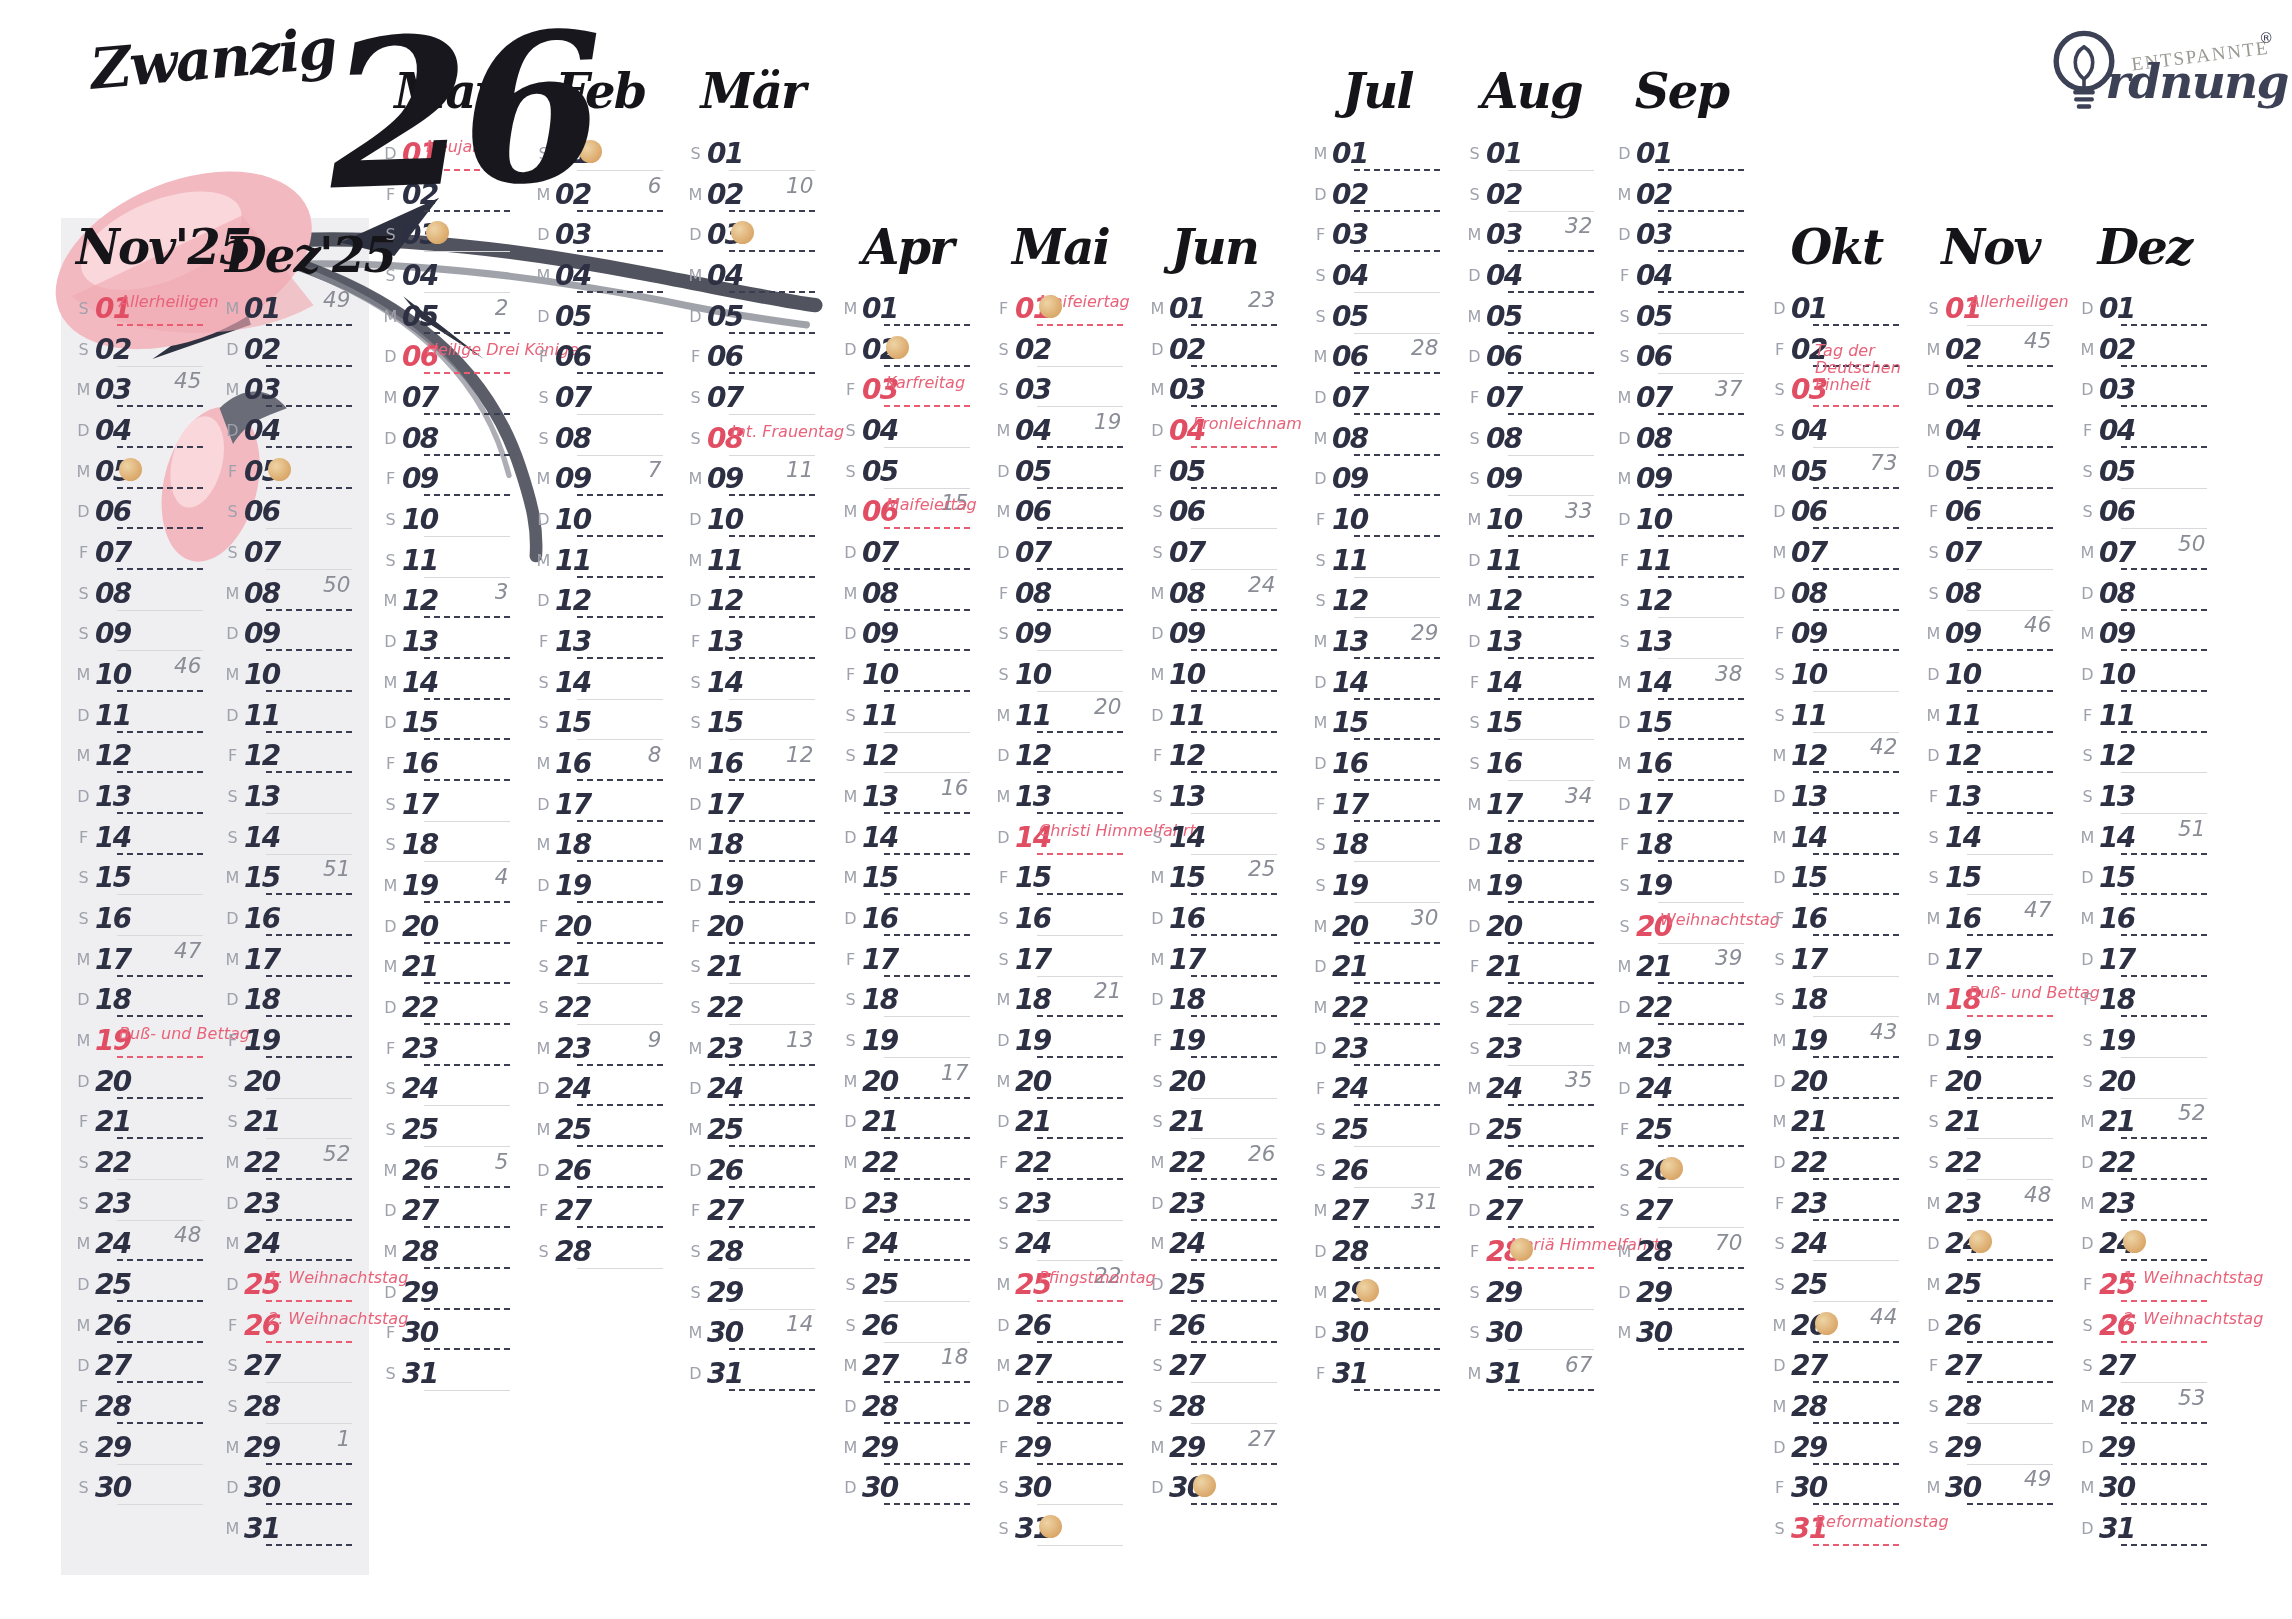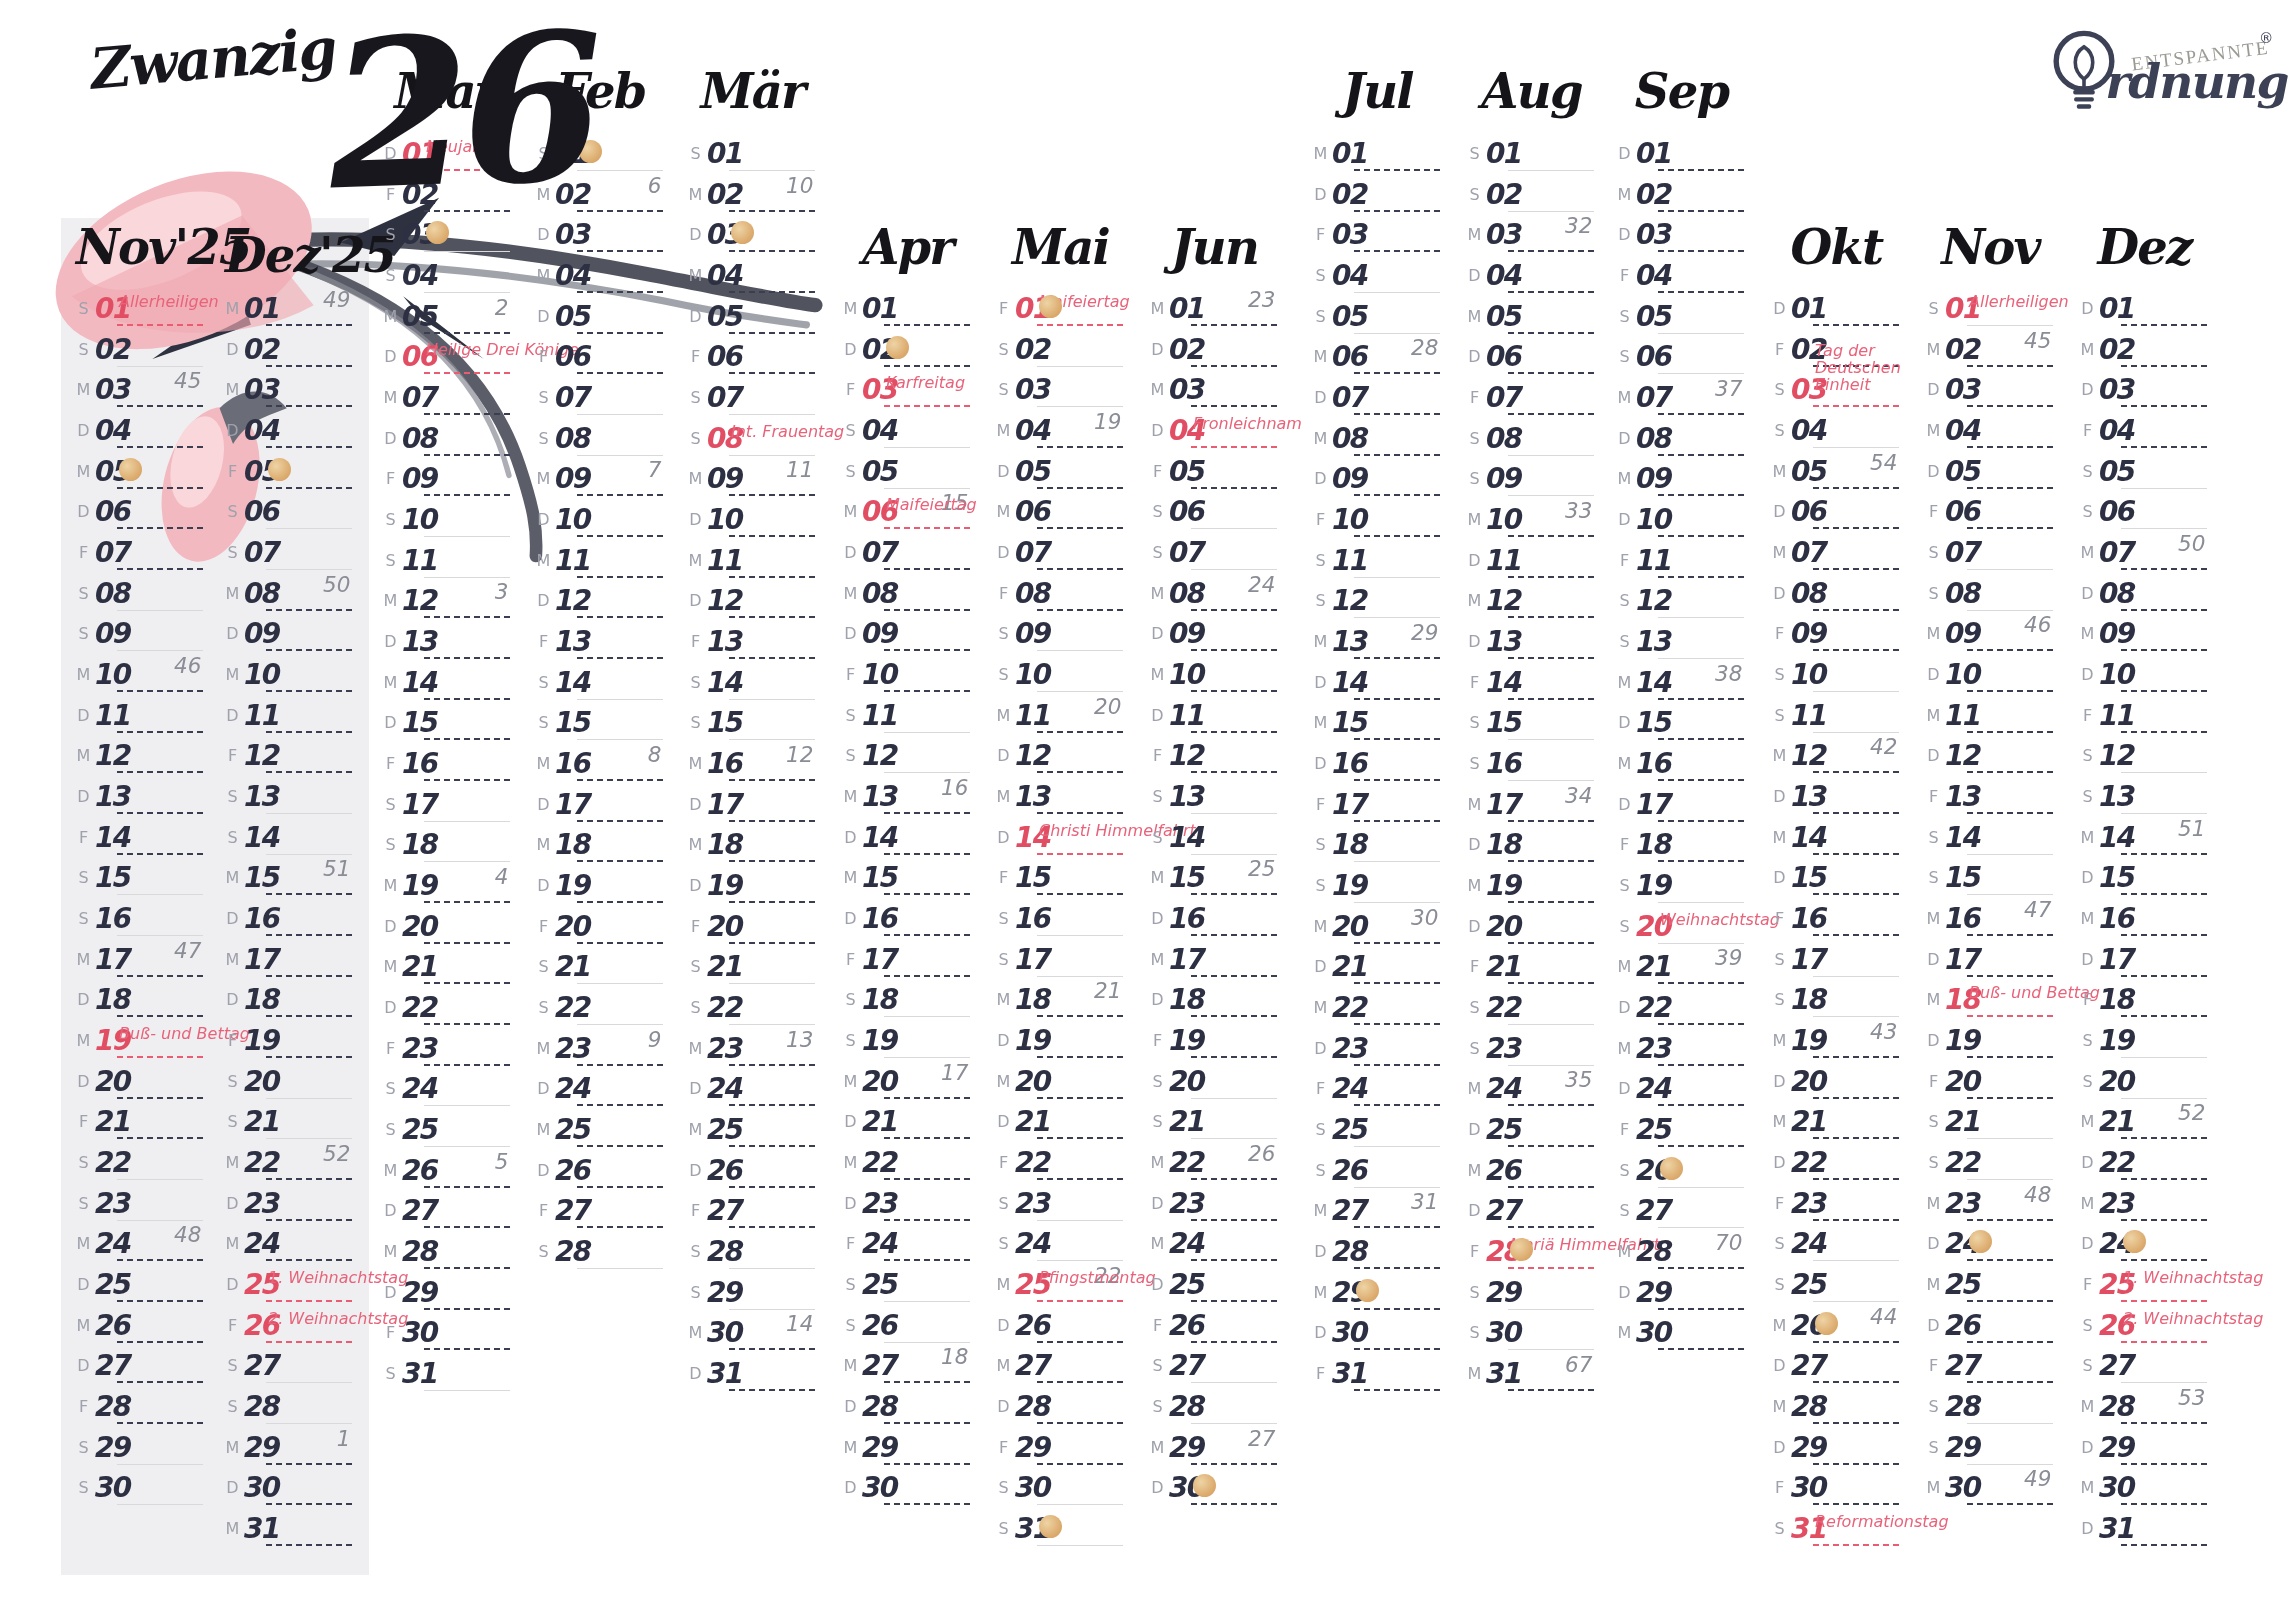--- a/index.html
+++ b/index.html
@@ -1897,21 +1897,21 @@
         </div>
         <div class="day-row" style="top: 413px;">
           <span class="wd">S</span>
           <span class="num">04</span>
           <span class="wline light"></span>
         </div>
         <div class="day-row" style="top: 454px;">
           <span class="wd">M</span>
           <span class="num">05</span>
           <span class="wline dark"></span>
-          <span class="wk">54</span>
+          <span class="wk">73</span>
         </div>
         <div class="day-row" style="top: 494px;">
           <span class="wd">D</span>
           <span class="num">06</span>
           <span class="wline dark"></span>
         </div>
         <div class="day-row" style="top: 535px;">
           <span class="wd">M</span>
           <span class="num">07</span>
           <span class="wline dark"></span>

